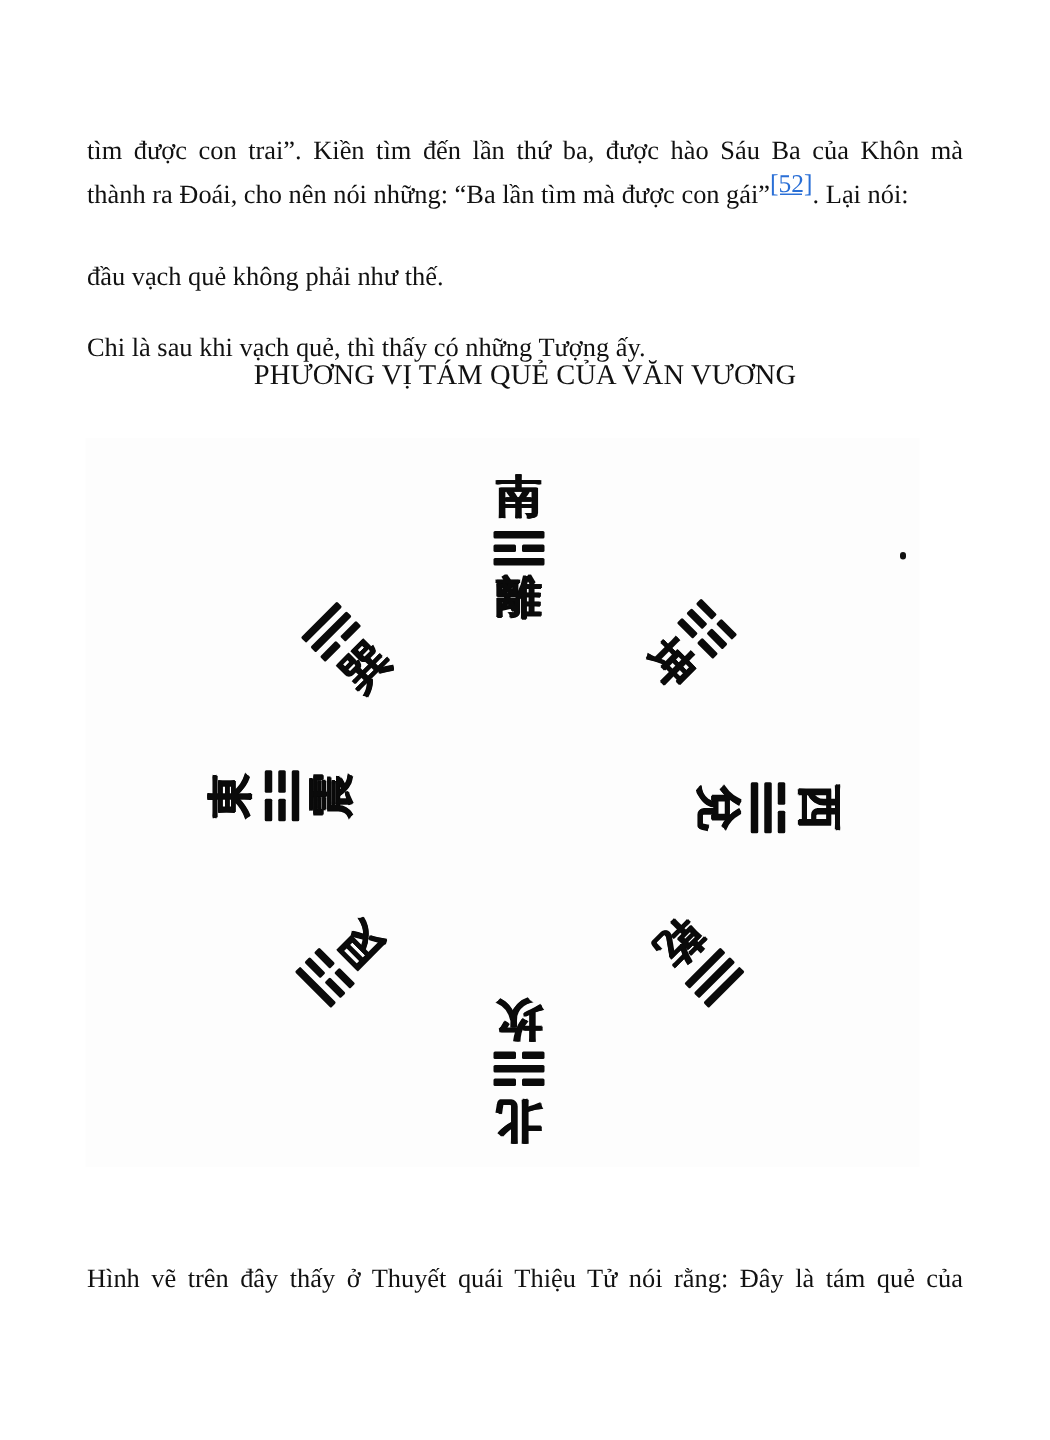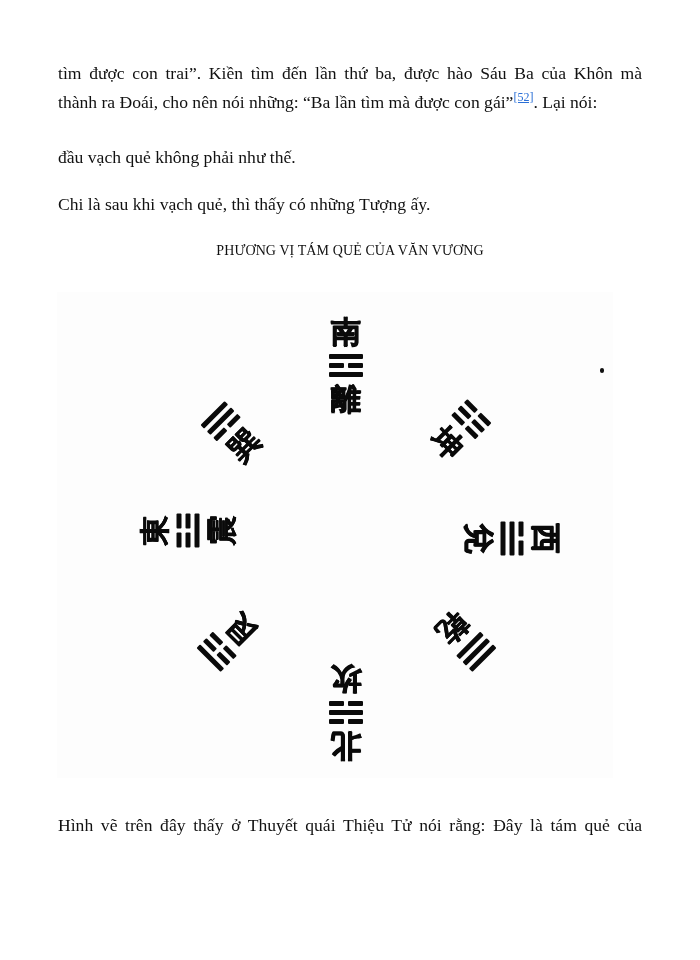--- a/index.html
+++ b/index.html
@@ -20,40 +20,41 @@
     left: 0; top: 0;
     width: 700px; height: 960px;
   }
   .line {
     position: absolute;
     left: 58px;
     width: 584px;
     font-size: 17.6px;
     line-height: 22px;
     white-space: nowrap;
+    margin-top: 27px;
   }
   .line.justify {
     text-align: justify;
     text-align-last: justify;
   }
   .footnote-ref {
     color: #2a6fd6;
     text-decoration: underline;
-    font-size: 12px;
+    font-size: 17px;
     position: relative;
     top: -7px;
     cursor: pointer;
     font-family: Liberation Serif, serif;
   }
   .title {
     position: absolute;
     left: 0;
     width: 700px;
     text-align: center;
-    font-size: 14px;
+    font-size: 19px;
     line-height: 22px;
     letter-spacing: 0.1px;
   }
   .figure {
     position: absolute;
     left: 57px;
     top: 292px;
     width: 556px;
     height: 486px;
     background: #fdfdfd;

